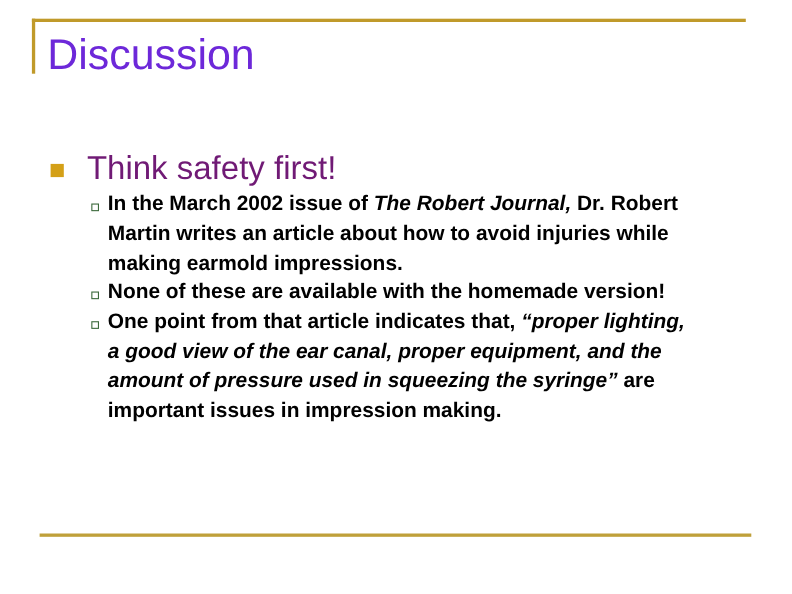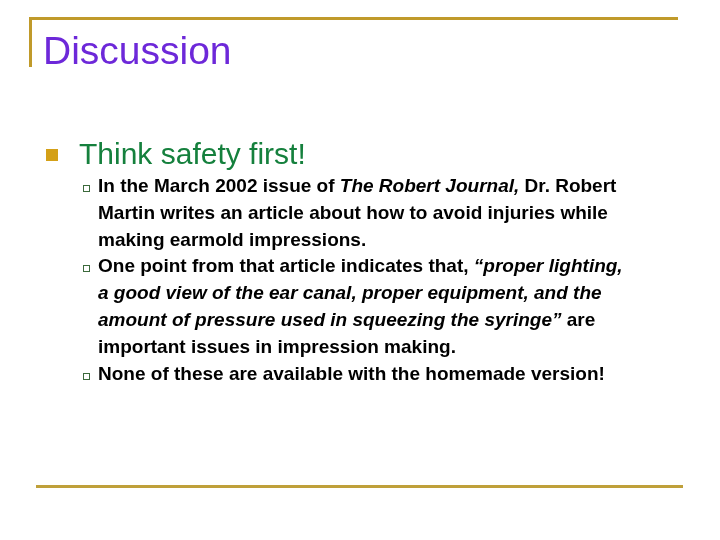--- a/index.html
+++ b/index.html
@@ -14,21 +14,21 @@
     .title {
       position: absolute; left: 43px; top: 28px;
       font-size: 39px; color: #6d28d9; line-height: 46px;
       letter-spacing: 0px;
     }
     .l1 {
       position: absolute; left: 40px; top: 136px;
       display: flex; align-items: center;
     }
     .l1-bullet { width: 12px; height: 12px; background: #d4a017; margin-left: 6px; margin-right: 21px; margin-top: 2px; }
-    .l1-text { font-size: 30px; color: #15803d; line-height: 36px; }
+    .l1-text { font-size: 30px; color: #701a75; line-height: 36px; }
     .l2-list { position: absolute; left: 83px; top: 173px; width: 580px; }
     .l2-item { display: flex; align-items: flex-start; }
     .l2-bullet {
       width: 5px; height: 5px; border: 1px solid #3c6a3c;
       margin-top: 12px; margin-right: 8px; flex: none; margin-left: 0;
     }
     .l2-text {
       font-size: 19px; font-weight: bold; color: #000; line-height: 26.8px;
       width: 540px; margin-left: 0;
     }
@@ -47,21 +47,21 @@
   <div class="l1-text">Think safety first!</div>
 </div>
 
 <div class="l2-list">
   <div class="l2-item">
     <div class="l2-bullet"></div>
     <div class="l2-text"><span>In the March 2002 issue of </span><em>The Robert Journal,</em><span> Dr. Robert Martin writes an article about how to avoid injuries while making earmold impressions.</span></div>
   </div>
   <div class="l2-item">
     <div class="l2-bullet"></div>
-    <div class="l2-text"><span>One point from that article indicates that, </span><em>“proper lighting, a good view of the ear canal, proper equipment, and the amount of pressure used in squeezing the syringe”</em><span> are important issues in impression making.</span></div>
+    <div class="l2-text"><span>None of these are available with the homemade version!</span></div>
   </div>
   <div class="l2-item">
     <div class="l2-bullet"></div>
-    <div class="l2-text"><span>None of these are available with the homemade version!</span></div>
+    <div class="l2-text"><span>One point from that article indicates that, </span><em>“proper lighting, a good view of the ear canal, proper equipment, and the amount of pressure used in squeezing the syringe”</em><span> are important issues in impression making.</span></div>
   </div>
 </div>
 
 <div class="bottom-rule"></div>
 
 </body></html>

